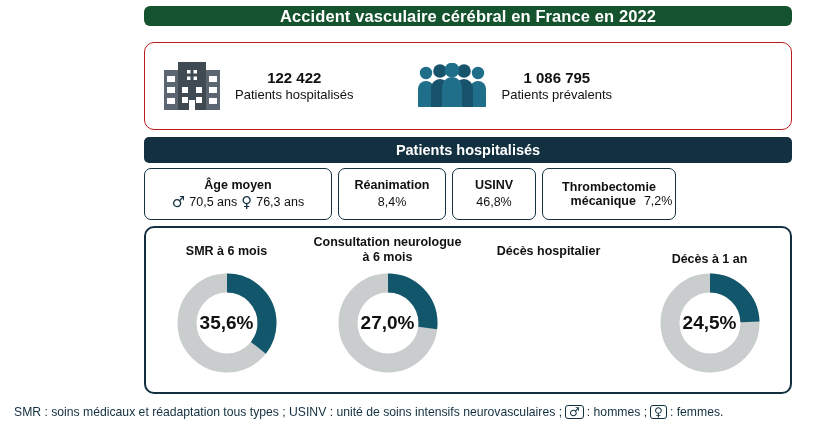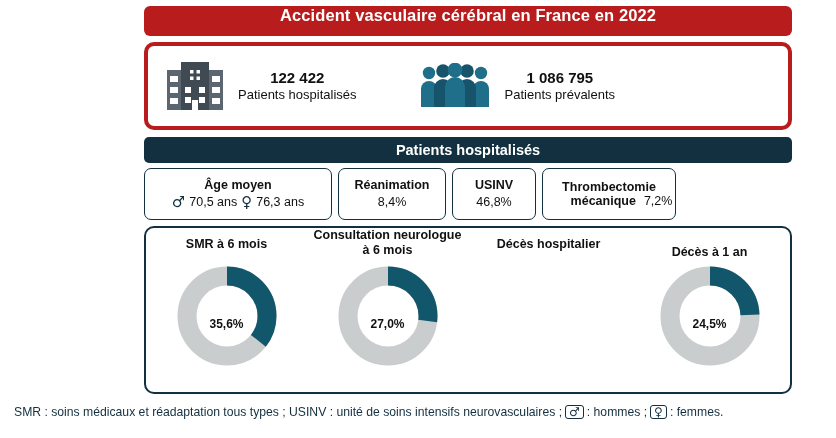--- a/index.html
+++ b/index.html
@@ -21,42 +21,42 @@
     height: 438px;
     box-sizing: border-box;
   }
 
   
   .title-bar {
     position: absolute;
     left: 144px;
     top: 6px;
     width: 648px;
-    height: 30px;
-    background: #b91c1c;
+    height: 20px;
+    background: #14532d;
     border-radius: 6px;
     display: flex;
-    align-items: flex-start;
+    align-items: center;
     justify-content: center;
   }
   .title-bar .title-text {
     color: #ffffff;
     font-size: 16.5px;
     font-weight: bold;
     letter-spacing: 0.1px;
   }
 
   
   .kpi-panel {
     position: absolute;
     left: 144px;
     top: 42px;
     width: 648px;
     height: 88px;
-    border: 4px solid #b91c1c;
+    border: 1px solid #b91c1c;
     border-radius: 10px;
     box-sizing: border-box;
     display: flex;
     align-items: center;
   }
   .kpi {
     display: flex;
     align-items: center;
     gap: 14px;
   }
@@ -163,21 +163,21 @@
     left: 144px;
     top: 226px;
     width: 648px;
     height: 168px;
     border: 2px solid #12303f;
     border-radius: 10px;
     box-sizing: border-box;
     display: flex;
     justify-content: space-around;
     align-items: flex-start;
-    padding-top: 0;
+    padding-top: 7px;
   }
   .donut-item {
     width: 150px;
     display: flex;
     flex-direction: column;
     align-items: center;
   }
   .donut-caption {
     font-size: 12.5px;
     font-weight: bold;
@@ -190,26 +190,26 @@
   }
   .donut-wrap {
     position: relative;
     width: 108px;
     height: 108px;
     margin-top: 2px;
   }
   .donut-wrap svg { display: block; }
   .donut-center {
     position: absolute;
-    left: 0; top: 8px;
+    left: 0; top: 0;
     width: 108px; height: 108px;
     display: flex;
     align-items: center;
     justify-content: center;
-    font-size: 12px;
+    font-size: 19px;
     font-weight: bold;
   }
   .donut-item-1 .donut-caption { align-items: center; min-height: 32px; }
   .donut-item-3 .donut-caption { align-items: center; }
   .donut-item-4 .donut-caption { align-items: flex-end; }
 
   
   .footnote {
     position: absolute;
     left: 14px;

